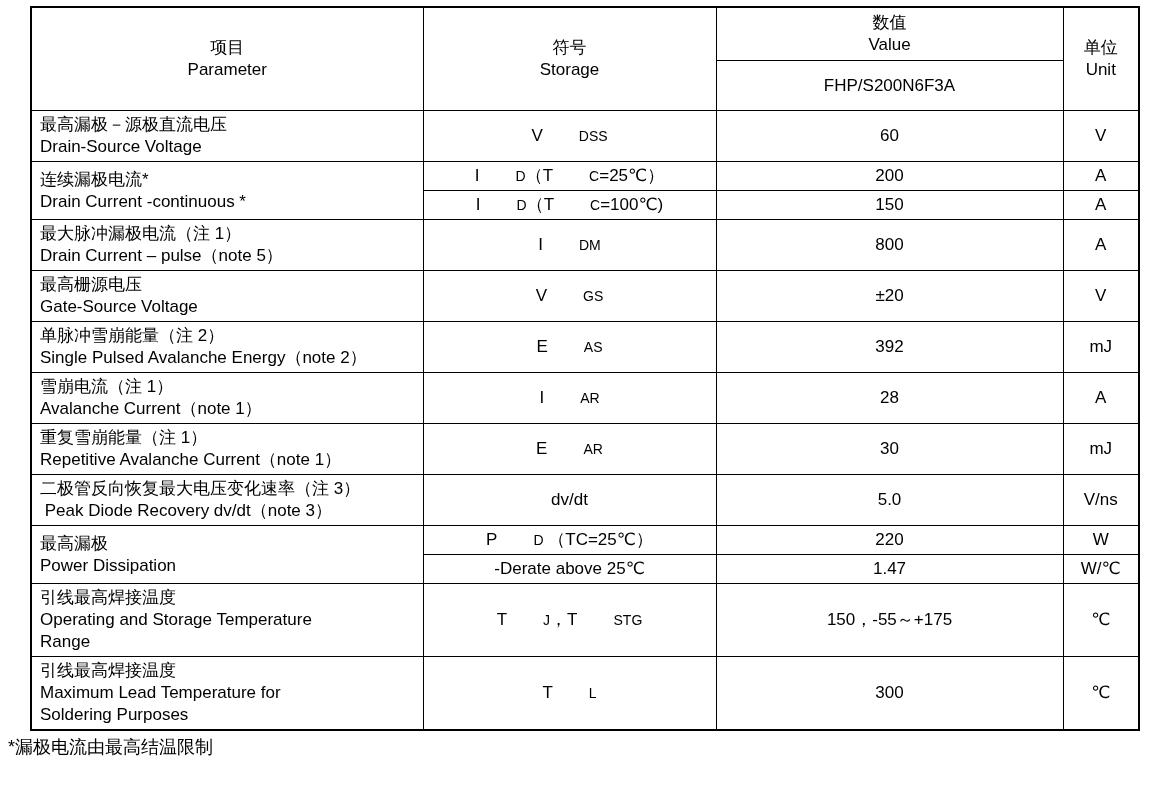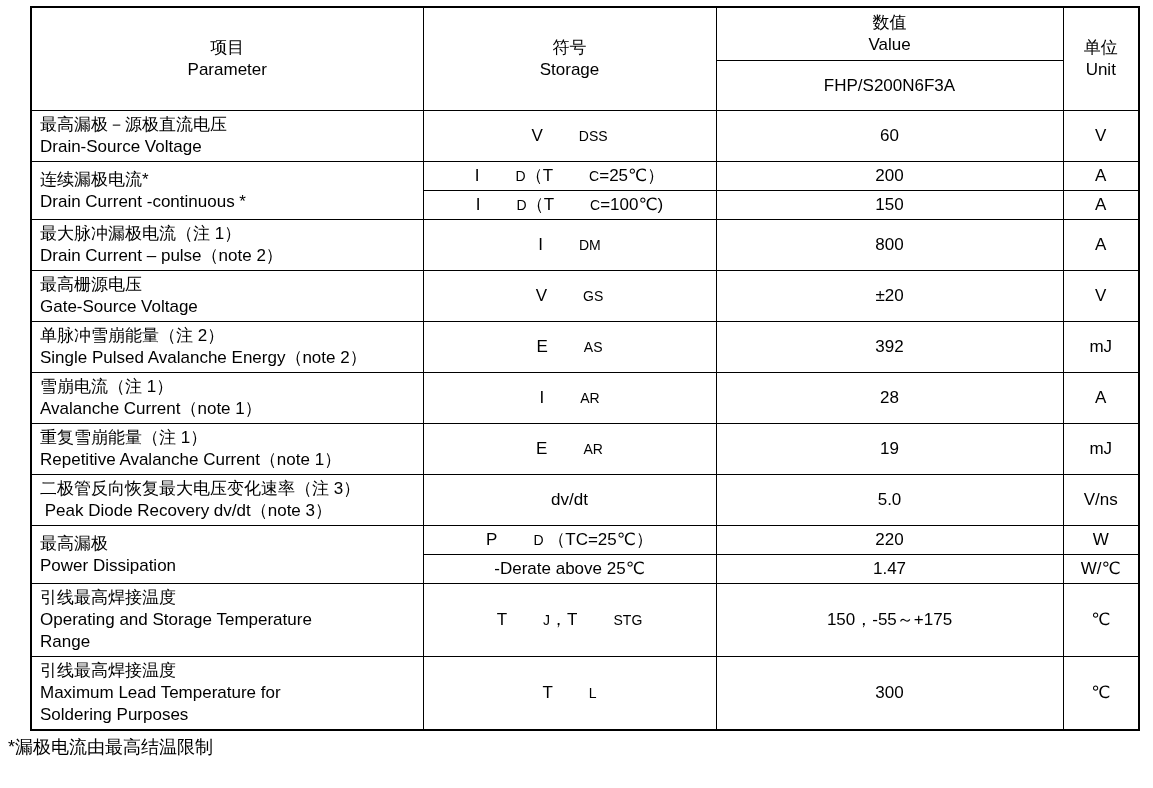--- a/index.html
+++ b/index.html
@@ -119,21 +119,21 @@
           <td class="unit">A</td>
         </tr>
         <tr>
           <td class="sym"><span>I</span><span class="ss">D</span><span>（T</span><span class="ss">C</span><span>=100℃)</span></td>
           <td class="val">150</td>
           <td class="unit">A</td>
         </tr>
         <tr>
           <td class="param" rowspan="1">
             <div class="zh">最大脉冲漏极电流（注 1）</div>
-            <div class="en">Drain Current – pulse（note 2）</div>
+            <div class="en">Drain Current – pulse（note 5）</div>
           </td>
           <td class="sym"><span>I</span><span class="ss">DM</span></td>
           <td class="val">800</td>
           <td class="unit">A</td>
         </tr>
         <tr>
           <td class="param" rowspan="1">
             <div class="zh">最高栅源电压</div>
             <div class="en">Gate-Source Voltage</div>
           </td>
@@ -158,21 +158,21 @@
           <td class="sym"><span>I</span><span class="ss">AR</span></td>
           <td class="val">28</td>
           <td class="unit">A</td>
         </tr>
         <tr>
           <td class="param" rowspan="1">
             <div class="zh">重复雪崩能量（注 1）</div>
             <div class="en">Repetitive Avalanche Current（note 1）</div>
           </td>
           <td class="sym"><span>E</span><span class="ss">AR</span></td>
-          <td class="val">19</td>
+          <td class="val">30</td>
           <td class="unit">mJ</td>
         </tr>
         <tr>
           <td class="param" rowspan="1">
             <div class="zh">二极管反向恢复最大电压变化速率（注 3）</div>
             <div class="en"> Peak Diode Recovery dv/dt（note 3）</div>
           </td>
           <td class="sym"><span>dv/dt</span></td>
           <td class="val">5.0</td>
           <td class="unit">V/ns</td>

